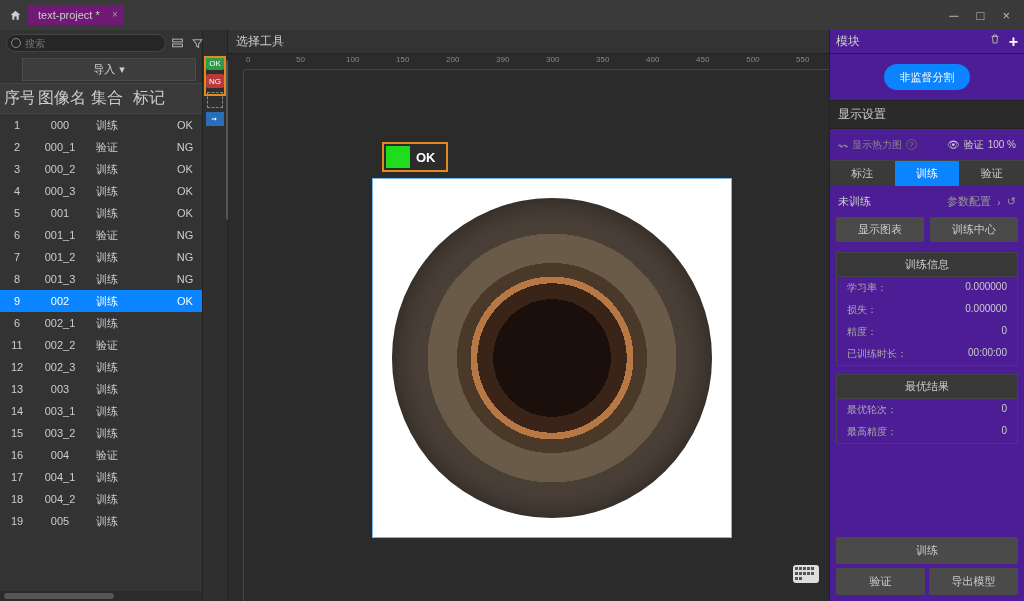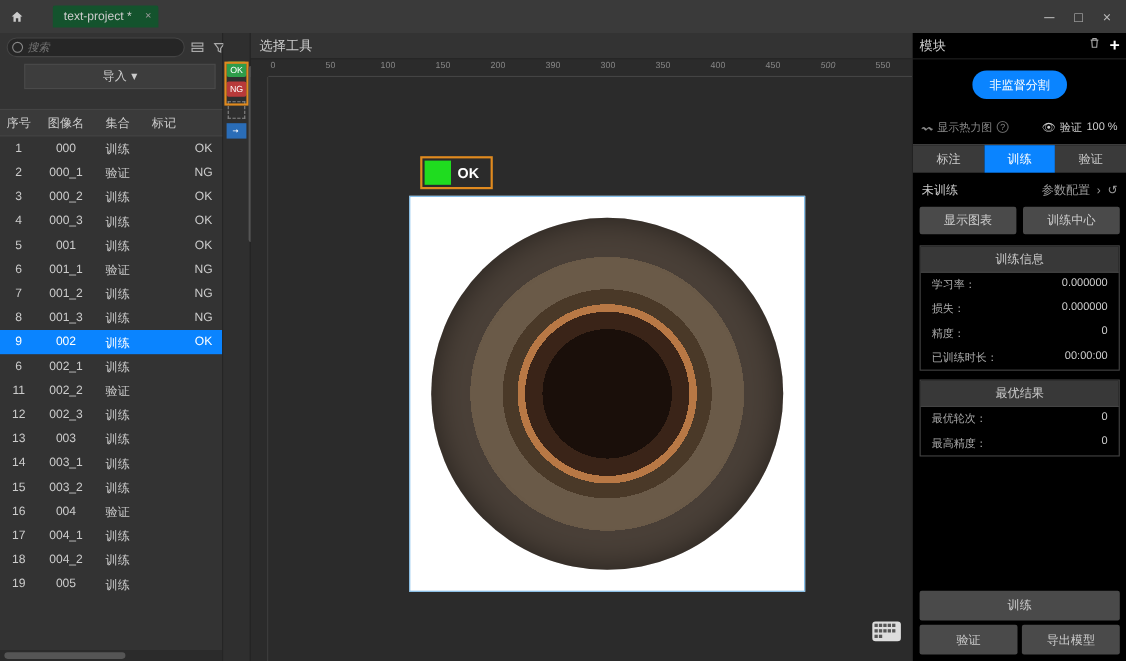--- a/index.html
+++ b/index.html
@@ -1,37 +1,37 @@
 <!DOCTYPE html>
 <html><head>
 <meta charset="utf-8">
 <style>
 * { margin: 0; padding: 0; box-sizing: border-box; font-family: "Microsoft YaHei", Arial, sans-serif; }
 body { background: #2b2b2b; color: #ccc; font-size: 11px; overflow: hidden; width: 1024px; height: 601px; }
 .titlebar { height: 30px; background: #3a3a3a; display: flex; align-items: center; justify-content: space-between; padding: 0 8px; }
 .titlebar-left { display: flex; align-items: center; gap: 6px; }
 .home-icon { width: 14px; height: 14px; display:flex; align-items:center; justify-content:center;}
-.tab { background: #14532d; padding: 4px 24px 4px 10px; font-size: 11px; position: relative; border-radius:2px 2px 0 0;margin-left:20px;}
+.tab { background: #701a75; padding: 4px 24px 4px 10px; font-size: 11px; position: relative; border-radius:2px 2px 0 0;}
 .tab-close { position: absolute; right: 6px; top: 4px; font-size: 10px; color:#999;}
 .window-controls { display: flex; gap: 18px; padding-right:6px;}
 .window-controls span { font-size: 13px; color:#bbb;}
 
 .main-layout { display: flex; height: 571px; }
 
 
 .left-panel { width: 203px; background: #333; display: flex; flex-direction: column; border-right:1px solid #222;}
 .search-row { display: flex; align-items: center; padding: 4px 6px; gap: 4px; }
-.search-input { flex: 1; background: #262626; border: 1px solid #444; border-radius: 10px; padding: 2px 8px 2px 18px; color: #888; font-size: 10px; height:18px;font-style:italic;}
+.search-input { flex: 1; background: #262626; border: 1px solid #444; border-radius: 10px; padding: 2px 8px 2px 18px; color: #888; font-size: 10px; height:18px;}
 .search-wrap{position:relative; flex:1;}
 .search-wrap::before{content:""; position:absolute; left:5px; top:4px; width:8px; height:8px; border:1px solid #888; border-radius:50%;}
 .toolbar-icons { display: flex; gap: 6px; }
 .tb-icon { width: 14px; height: 14px; display:flex; align-items:center; justify-content:center; color:#aaa; font-size:11px;}
 .import-row { display: flex; padding: 2px 6px; }
 .import-btn { flex: 1; background: #3d3d3d; border: 1px solid #4a4a4a; padding: 3px; font-size: 11px; text-align: center; display:flex; align-items:center; justify-content:center; gap:4px;margin-left:16px;}
-.table-head { display: flex; background: #3a3a3a; font-size: 11px; border-top:1px solid #444; border-bottom:1px solid #444;margin-top:16px;}
+.table-head { display: flex; background: #3a3a3a; font-size: 16px; border-top:1px solid #444; border-bottom:1px solid #444;}
 .th, .td { padding: 4px 4px; text-align: center; overflow:hidden; white-space:nowrap;}
 .col-seq { width: 34px; }
 .col-name { width: 52px; }
 .col-set { width: 42px; }
 .col-mark { width: 42px; }
 .col-res { width: 30px; }
 .table-body { flex: 1; overflow: hidden; }
 .tr { display: flex; font-size: 11px; height:22px; align-items:center;}
 .tr.selected { background: #0a84ff; color:#fff;}
 .hscroll{height:10px; background:#2b2b2b; position:relative;}
@@ -65,21 +65,21 @@
   background: radial-gradient(circle, #1a0f0a 0 26%, #3a2418 26% 33%, #b87845 33% 36%, #4a3928 36% 42%, #6a5a48 42% 55%, #4a4038 55% 75%, #5a5048 75% 92%, rgba(90,80,72,0) 100%);
   box-shadow: inset 0 0 30px rgba(0,0,0,0.5);
 }
 .ok-label-box { position:absolute; left:138px; top:72px; width:66px; height:30px; border:2px solid #e08a1f; display:flex; align-items:center;}
 .ok-green { width: 24px; height: 22px; background: #1fdc1f; margin:2px;}
 .ok-text { color:#fff; font-size:13px; padding-left:4px; font-weight:bold;}
 .kb-icon { position:absolute; right:10px; bottom:18px; width:26px; height:18px; background:#ddd; border-radius:3px; display:flex; flex-wrap:wrap; padding:2px; gap:1px;}
 .kb-icon i{width:3px;height:3px;background:#555;}
 
 
-.right-panel { width: 195px; background: #000000; display:flex; flex-direction:column; border-left:1px solid #222;}
+.right-panel { width: 195px; background: #4c1d95; display:flex; flex-direction:column; border-left:1px solid #222;}
 .mod-header { height:24px; display:flex; align-items:center; justify-content:space-between; padding:0 6px; font-size:12px; border-bottom:1px solid #222;}
 .mod-header-icons{display:flex; gap:8px; color:#aaa;}
 .blue-pill { margin: 10px auto; width:86px; height:26px; background:#0a84ff; color:#fff; border-radius:13px; display:flex; align-items:center; justify-content:center; font-size:11px;}
 .section-title { background:#2a2a2a; padding:5px 8px; font-size:12px; border-top:1px solid #222; border-bottom:1px solid #222;}
 .disp-row { display:flex; align-items:center; justify-content:space-between; padding:8px; font-size:10px; color:#888;}
 .disp-row .grp{display:flex; align-items:center; gap:4px;}
 .eye{color:#ccc;}
 .question{width:11px;height:11px;border:1px solid #666;border-radius:50%;font-size:8px;display:inline-flex;align-items:center;justify-content:center;}
 .seg-tabs { display:flex; margin:0; border-top:1px solid #444;}
 .seg-tab { flex:1; text-align:center; padding:5px 0; font-size:11px; background:#3a3a3a;}
@@ -371,20 +371,21 @@
       <div class="mod-header-icons">
         <span>
             <svg width="12" height="12" viewBox="0 0 24 24" fill="none" stroke="#aaa" stroke-width="2">
               <path d="M5 7h14M9 7V4h6v3M7 7l1 13h8l1-13"></path>
             </svg>
           </span>
         <span style="font-size:16px;color:#fff;font-weight:bold;">+</span>
       </div>
     </div>
     <div class="blue-pill">非监督分割</div>
+    <div class="section-title">显示设置</div>
     <div class="disp-row">
       <div class="grp">
         <span>〰</span>
         <span>显示热力图</span>
         <span class="question">?</span>
       </div>
       <div class="grp" style="color:#ccc;">
         <span class="eye">👁</span>
         <span>验证</span>
         <span>100 %</span>

